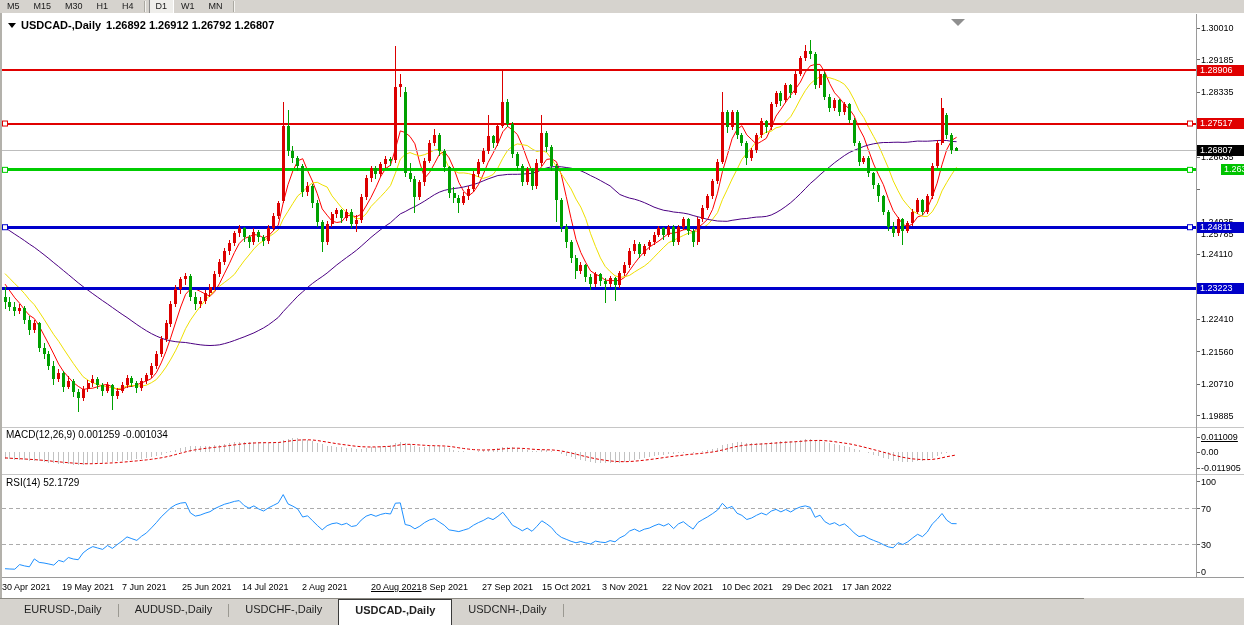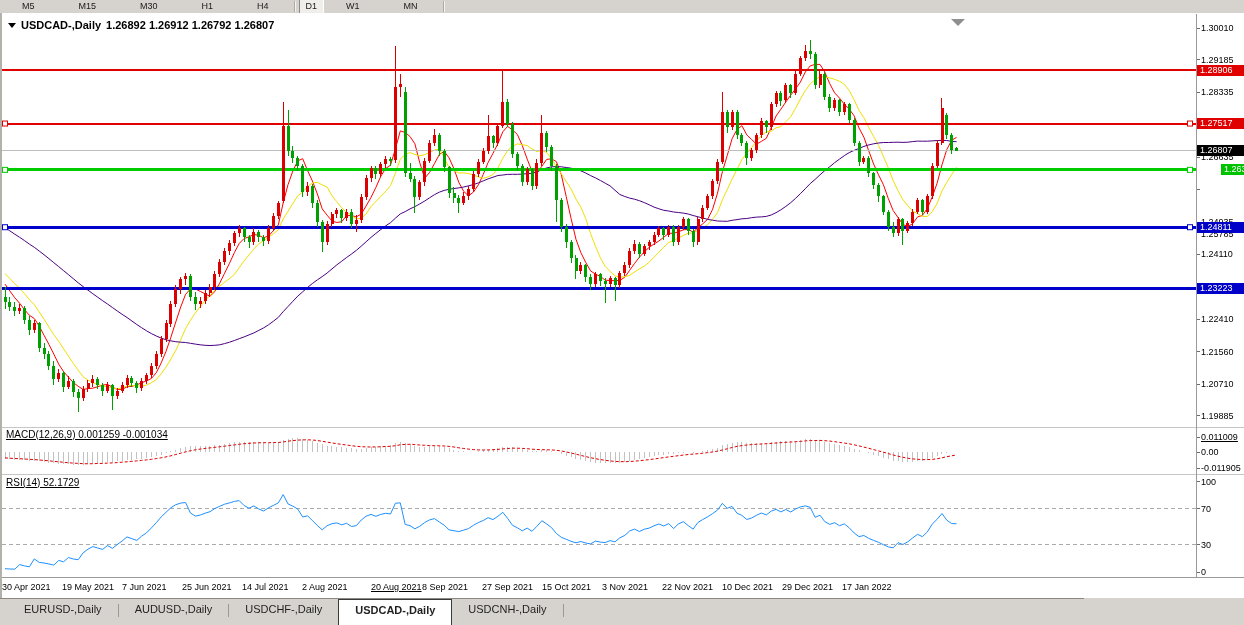--- a/index.html
+++ b/index.html
@@ -1,34 +1,34 @@
 <!DOCTYPE html>
 <html><head>
 <meta charset="utf-8">
 <style>
   html,body{margin:0;padding:0;background:#d6d3ce;}
   #app{position:relative;width:1244px;height:625px;overflow:hidden;background:#d6d3ce;
        font-family:"Liberation Sans","DejaVu Sans",sans-serif;-webkit-font-smoothing:none;}
   
   .toolbar{position:absolute;left:0;top:0;width:1244px;height:13px;background:#d6d3ce;
            border-bottom:1px solid #9c9a94;display:flex;align-items:center;}
-  .tfbtn{font-size:9px;line-height:11px;color:#1a1a1a;padding:0 22px;height:12px;display:flex;
+  .tfbtn{font-size:9px;line-height:11px;color:#1a1a1a;padding:0 7px;height:12px;display:flex;
          align-items:center;cursor:default;}
   .tfbtn.active{background:#efeeeb;border:1px solid #8a8a8a;border-right-color:#fff;border-bottom-color:#fff;
          padding:3px 6px;height:11px;}
   .tfsep{width:1px;height:11px;background:#aba9a2;margin:0 3px;border-right:1px solid #f4f3f0;}
   
   .chartwin{position:absolute;left:0;top:13px;width:1244px;height:585px;background:#fff;
             border-left:2px solid #b3b1ab;box-sizing:border-box;}
   #chart-svg{position:absolute;left:0;top:13px;width:1244px;height:585px;}
   .chart-title{position:absolute;left:8px;top:19px;font-size:11px;font-weight:700;color:#000;
                display:flex;align-items:center;gap:5px;white-space:nowrap;}
   .dd-ico{display:inline-block;width:0;height:0;border-left:4px solid transparent;
           border-right:4px solid transparent;border-top:5px solid #000;margin-top:1px;}
-  .ind-label{position:absolute;left:6px;font-size:10px;color:#000;white-space:nowrap;text-decoration:underline;}
+  .ind-label{position:absolute;left:6px;font-size:10px;color:#000;white-space:nowrap;}
   .ptick{position:absolute;left:1201px;font-size:9px;color:#000;line-height:10px;white-space:nowrap;}
   .pbadge{position:absolute;left:1197px;width:47px;height:11px;font-size:9px;font-weight:400;
           color:#fff;line-height:11px;padding-left:3px;box-sizing:border-box;white-space:nowrap;}
   .dlabel{position:absolute;top:582px;font-size:9px;color:#000;white-space:nowrap;}
   
   .tabbar{position:absolute;left:0;top:598px;width:1084px;height:27px;background:#d6d3ce;
           border-top:1px solid #8a8881;display:flex;align-items:flex-start;}
   .tab{font-size:11px;color:#1f1f1f;padding:4px 16px 0 16px;height:23px;box-sizing:border-box;
        display:flex;align-items:flex-start;cursor:default;white-space:nowrap;}
   .tab.active{background:#fff;border:1px solid #3a3a3a;border-bottom:none;font-weight:700;

